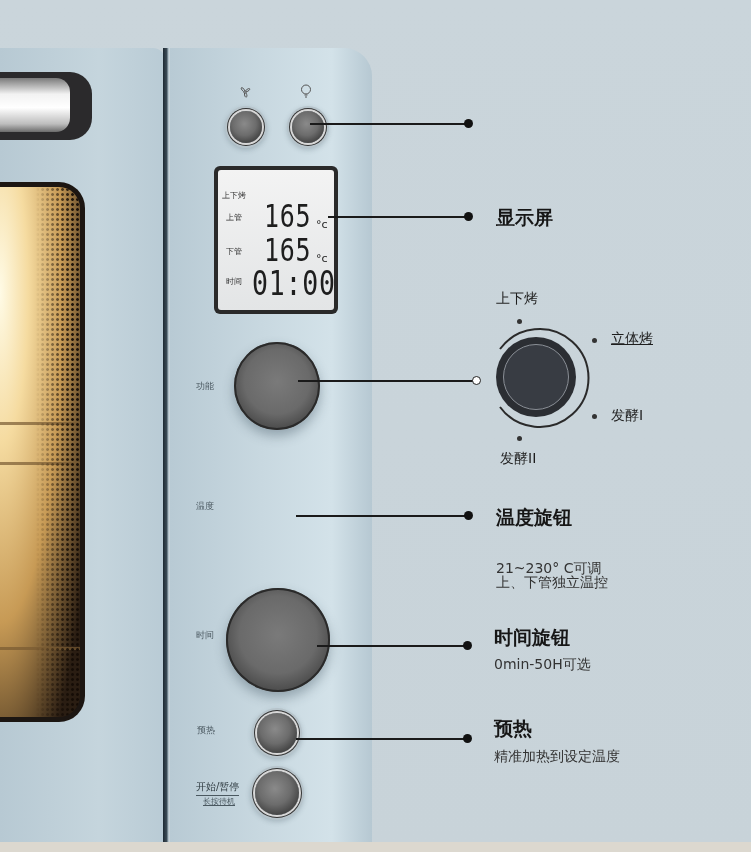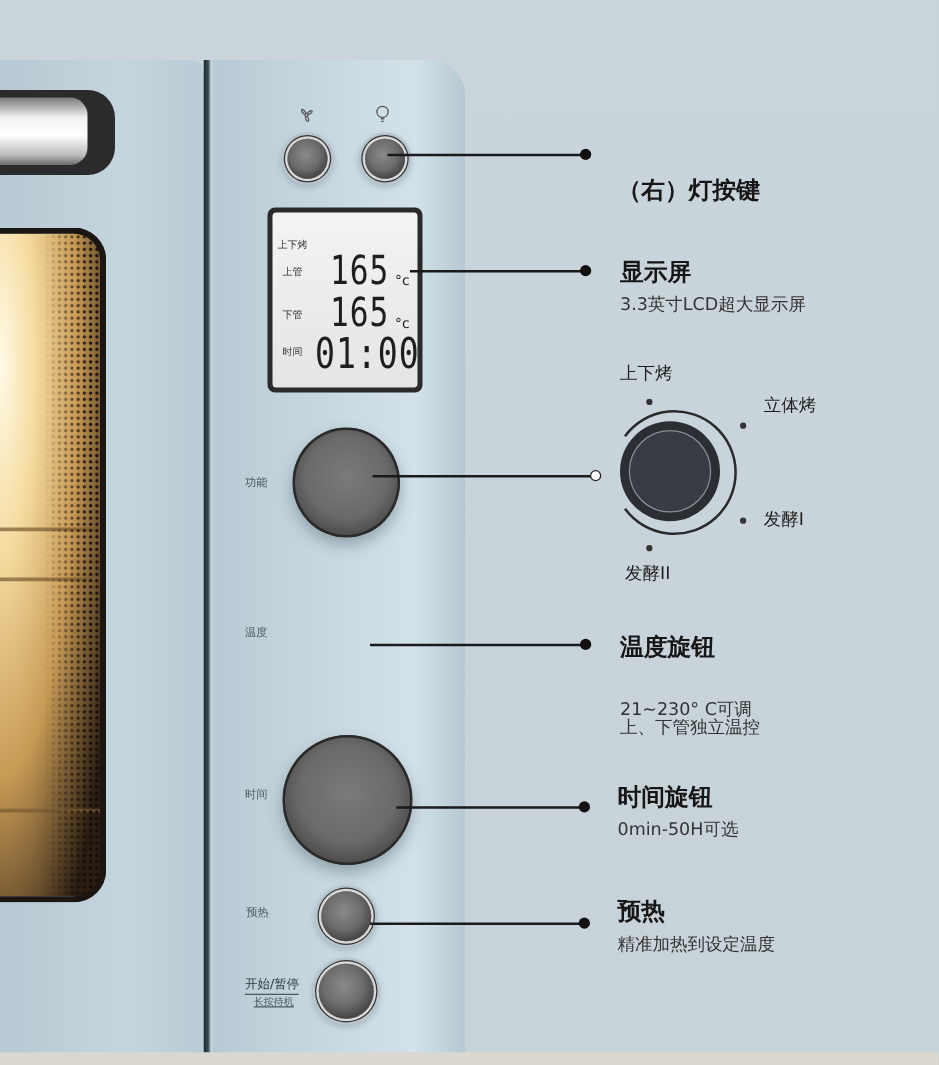--- a/index.html
+++ b/index.html
@@ -151,40 +151,38 @@
 
   <span class="panel-label" style="left:197px; top:724px;">预热</span>
   <div class="btn" style="left:257px; top:713px; width:40px; height:40px;"></div>
 
   <span class="panel-label" style="left:196px; top:780px; font-size:10px; color:#2e3a40; border-bottom:1px solid #4a5860; padding-bottom:1px;">开始/暂停</span>
   <span class="panel-label" style="left:203px; top:796px; font-size:8px;text-decoration:underline;">长按待机</span>
   <div class="btn" style="left:255px; top:771px; width:44px; height:44px;"></div>
 
   <div class="line" style="left:310px; top:123px; width:158px;"></div>
   <div class="dot" style="left:464px; top:119px;"></div>
-  <span class="callout-title" style="left:494px; top:139px;">（右）灯按键</span>
 
   <div class="line" style="left:328px; top:216px; width:140px;"></div>
   <div class="dot" style="left:464px; top:212px;"></div>
   <span class="callout-title" style="left:496px; top:205px;">显示屏</span>
-  <span class="callout-sub" style="left:496px; top:233px;">3.3英寸LCD超大显示屏</span>
 
   <div class="line" style="left:298px; top:380px; width:175px;"></div>
   <div class="ring-dot" style="left:472px; top:376px;"></div>
   <svg style="position:absolute; left:486px; top:322px; width:110px; height:112px;" viewBox="0 0 110 112">
     <path d="M14 27 A 49 49 0 1 1 14 85" fill="none" stroke="#2a2a2a" stroke-width="2"></path>
   </svg>
   <div class="dial-outer"></div>
   <div class="dial-inner"></div>
   <div class="mini-dot" style="left:517px; top:319px;"></div>
   <div class="mini-dot" style="left:592px; top:338px;"></div>
   <div class="mini-dot" style="left:592px; top:414px;"></div>
   <div class="mini-dot" style="left:517px; top:436px;"></div>
   <span class="dial-label" style="left:496px; top:290px;">上下烤</span>
-  <span class="dial-label" style="left:611px; top:316px;">立体烤</span>
+  <span class="dial-label" style="left:611px; top:330px;text-decoration:underline;">立体烤</span>
   <span class="dial-label" style="left:611px; top:407px;">发酵I</span>
   <span class="dial-label" style="left:500px; top:450px;">发酵II</span>
 
   <div class="line" style="left:296px; top:515px; width:172px;"></div>
   <div class="dot" style="left:464px; top:511px;"></div>
   <span class="callout-title" style="left:496px; top:505px;">温度旋钮</span>
   <span class="callout-sub" style="left:496px; top:533px;margin-top:38px;">上、下管独立温控</span>
   <span class="callout-sub" style="left:496px; top:557px;">21~230°  C可调</span>
 
   <div class="line" style="left:317px; top:645px; width:150px;"></div>

